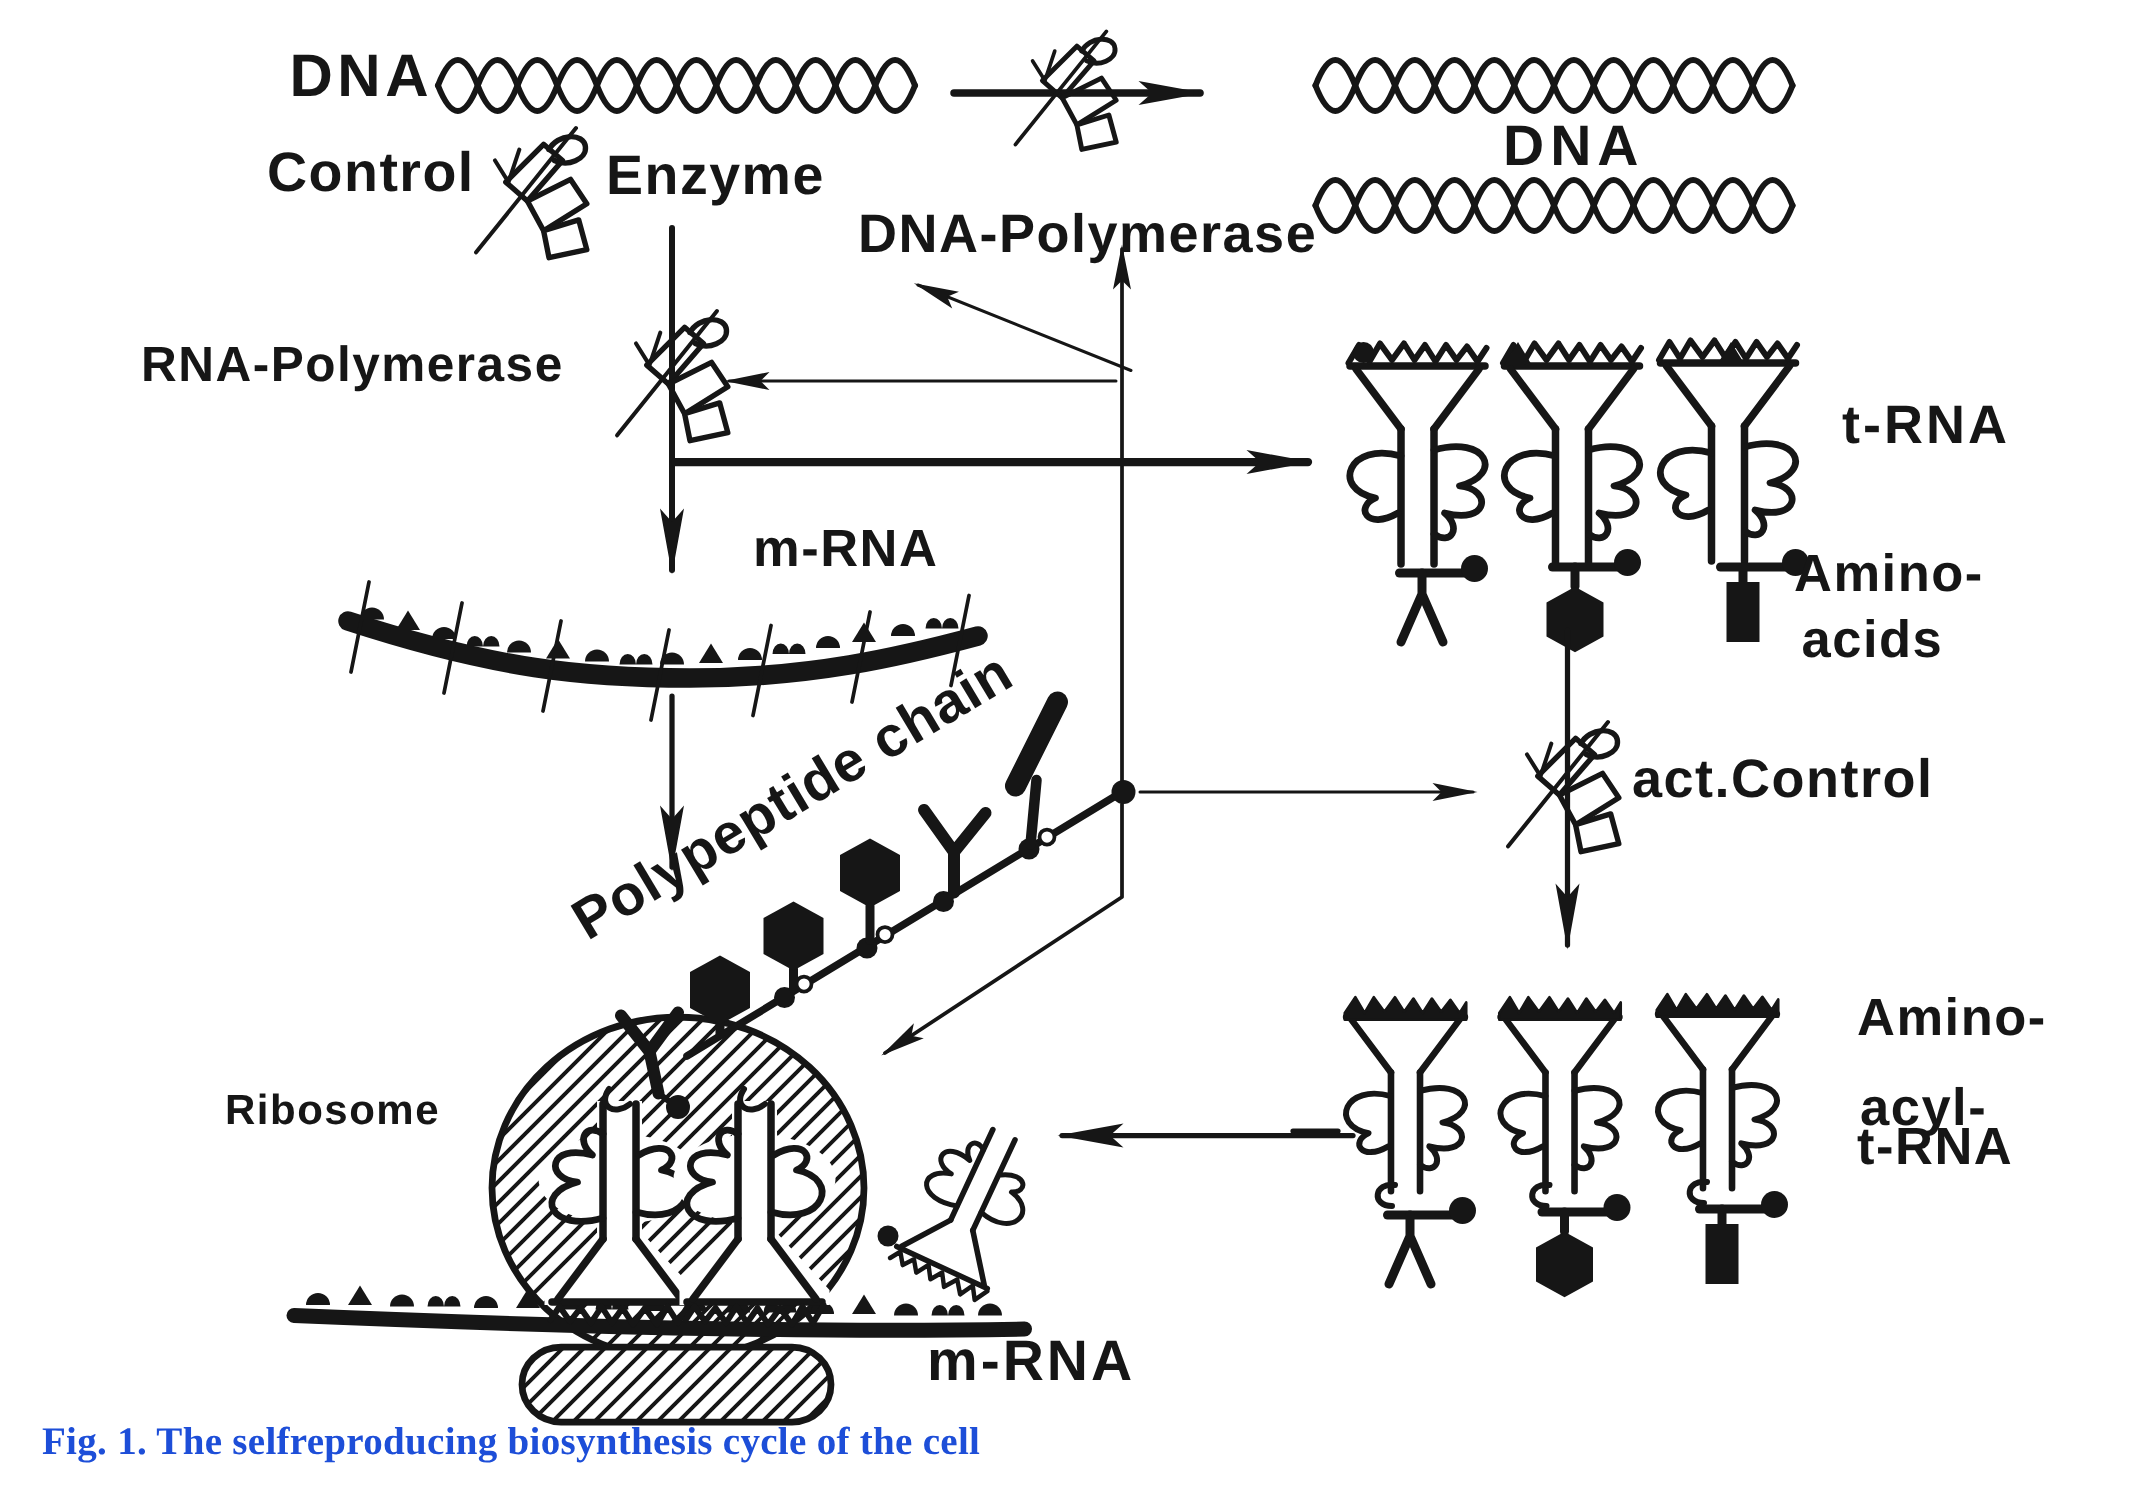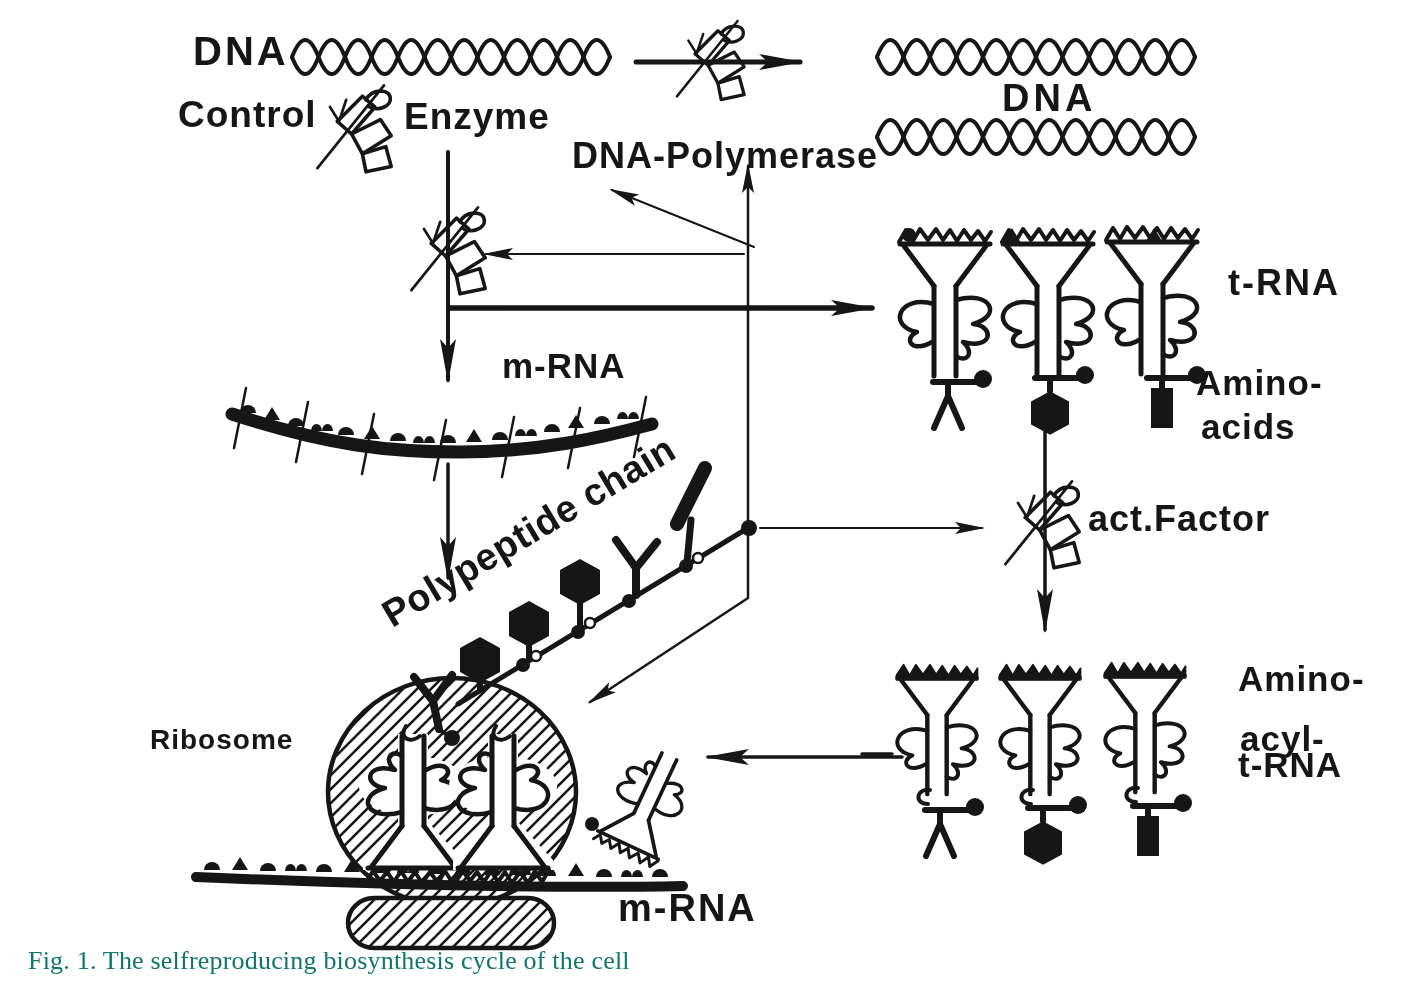--- a/index.html
+++ b/index.html
@@ -1,21 +1,21 @@
 <!DOCTYPE html>
 <html><head>
 <meta charset="utf-8">
 <style>
   html,body{margin:0;padding:0;background:#e8e8e8;}
   .stage{position:relative;width:1422px;height:1000px;background:#ffffff;overflow:hidden;}
   svg.art{position:absolute;left:0;top:0;width:1422px;height:1000px;}
   .lbl{position:absolute;font-family:"Liberation Sans",sans-serif;font-weight:700;
        color:#161616;white-space:nowrap;letter-spacing:1px;line-height:1.05;}
-  .caption{position:absolute;font-family:"Liberation Serif",serif;font-weight:400;
-       color:#0f766e;white-space:nowrap;letter-spacing:0.2px;}
+  .caption{position:absolute;font-family:"Liberation Serif",serif;font-weight:700;
+       color:#1d4ed8;white-space:nowrap;letter-spacing:0.2px;}
   .rot{transform:rotate(-31deg);transform-origin:left center;}
 </style>
 </head>
 <body>
 
 <div class="stage">
 
 <svg class="art" viewBox="0 0 1422 1000" fill="none" stroke="#161616" stroke-linecap="round" stroke-linejoin="round">
   <defs>
     <pattern id="hatch" patternUnits="userSpaceOnUse" width="14" height="14">
@@ -242,25 +242,26 @@
         </g>
     <circle cx="592" cy="824" r="7" fill="#161616" stroke="none"></circle>
   </g>
 </svg>
 
   <div class="lbl" style="left:193px;top:30px;font-size:40px;letter-spacing:3px;">DNA</div>
   <div class="lbl" style="left:178px;top:96px;font-size:37px;">Control</div>
   <div class="lbl" style="left:404px;top:98px;font-size:37px;">Enzyme</div>
   <div class="lbl" style="left:572px;top:101px;font-size:36px;margin-top:36px;">DNA-Polymerase</div>
   <div class="lbl" style="left:1002px;top:79px;font-size:38px;letter-spacing:4px;">DNA</div>
+  <div class="lbl" style="left:94px;top:226px;font-size:33px;">RNA-Polymerase</div>
   <div class="lbl" style="left:502px;top:348px;font-size:35px;">m-RNA</div>
   <div class="lbl" style="left:1228px;top:264px;font-size:36px;letter-spacing:2px;">t-RNA</div>
   <div class="lbl" style="left:1196px;top:365px;font-size:35px;">Amino-</div>
   <div class="lbl" style="left:1201px;top:409px;font-size:35px;">acids</div>
-  <div class="lbl" style="left:1088px;top:500px;font-size:36px;">act.Factor</div>
+  <div class="lbl" style="left:1088px;top:500px;font-size:36px;">act.Control</div>
   <div class="lbl rot" style="left:386px;top:598px;font-size:38px;letter-spacing:0.5px;">Polypeptide chain</div>
   <div class="lbl" style="left:1238px;top:661px;font-size:35px;">Amino-</div>
   <div class="lbl" style="left:1240px;top:721px;font-size:35px;">acyl-</div>
   <div class="lbl" style="left:1238px;top:747px;font-size:35px;">t-RNA</div>
   <div class="lbl" style="left:150px;top:725px;font-size:28px;">Ribosome</div>
   <div class="lbl" style="left:618px;top:889px;font-size:38px;letter-spacing:2px;">m-RNA</div>
 
   <div class="caption" style="left:28px;top:946px;font-size:26px;">Fig. 1. The selfreproducing biosynthesis cycle of the cell</div>
 </div>
 

